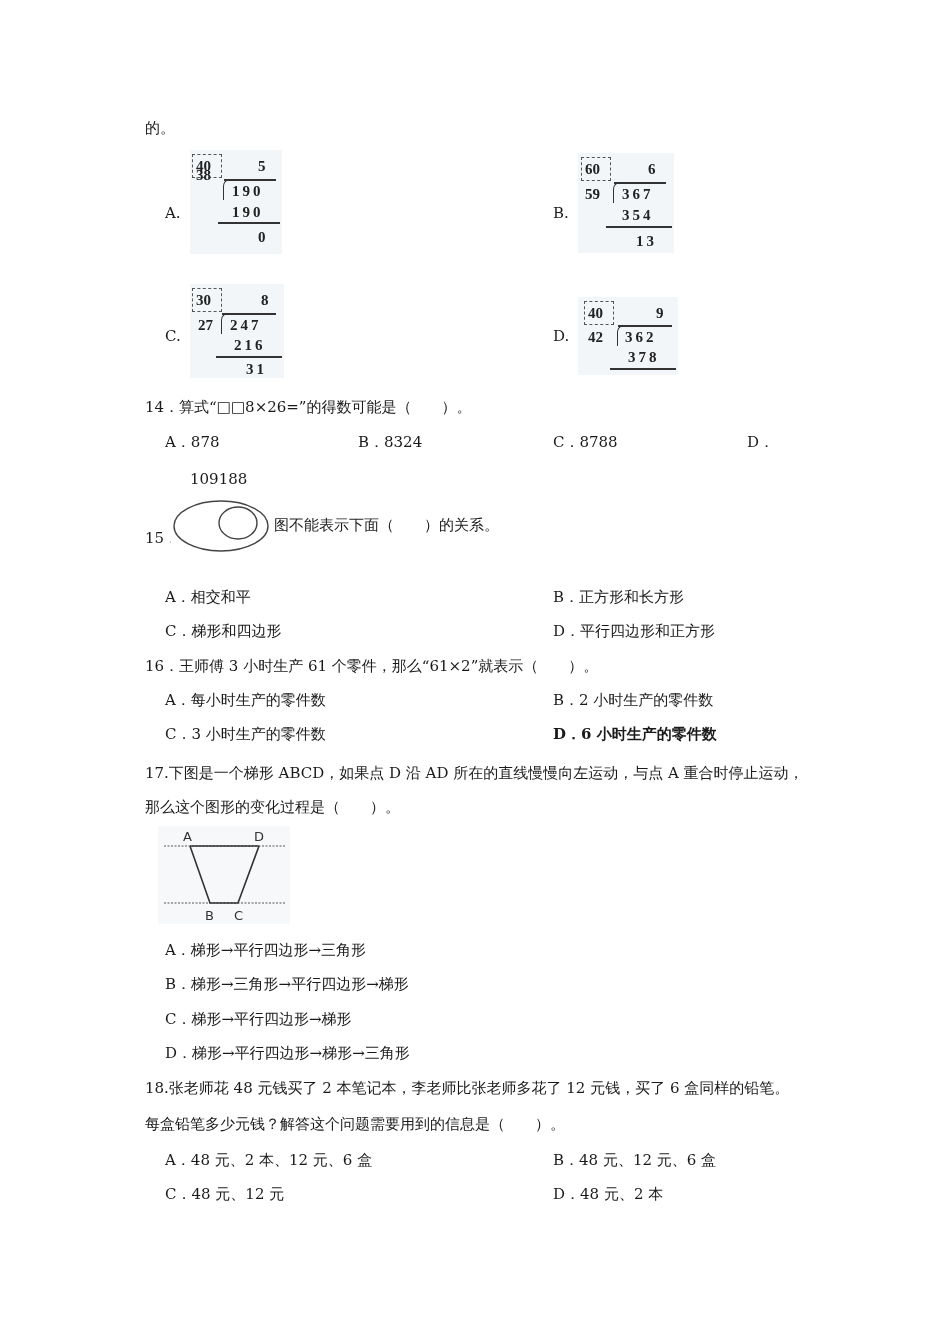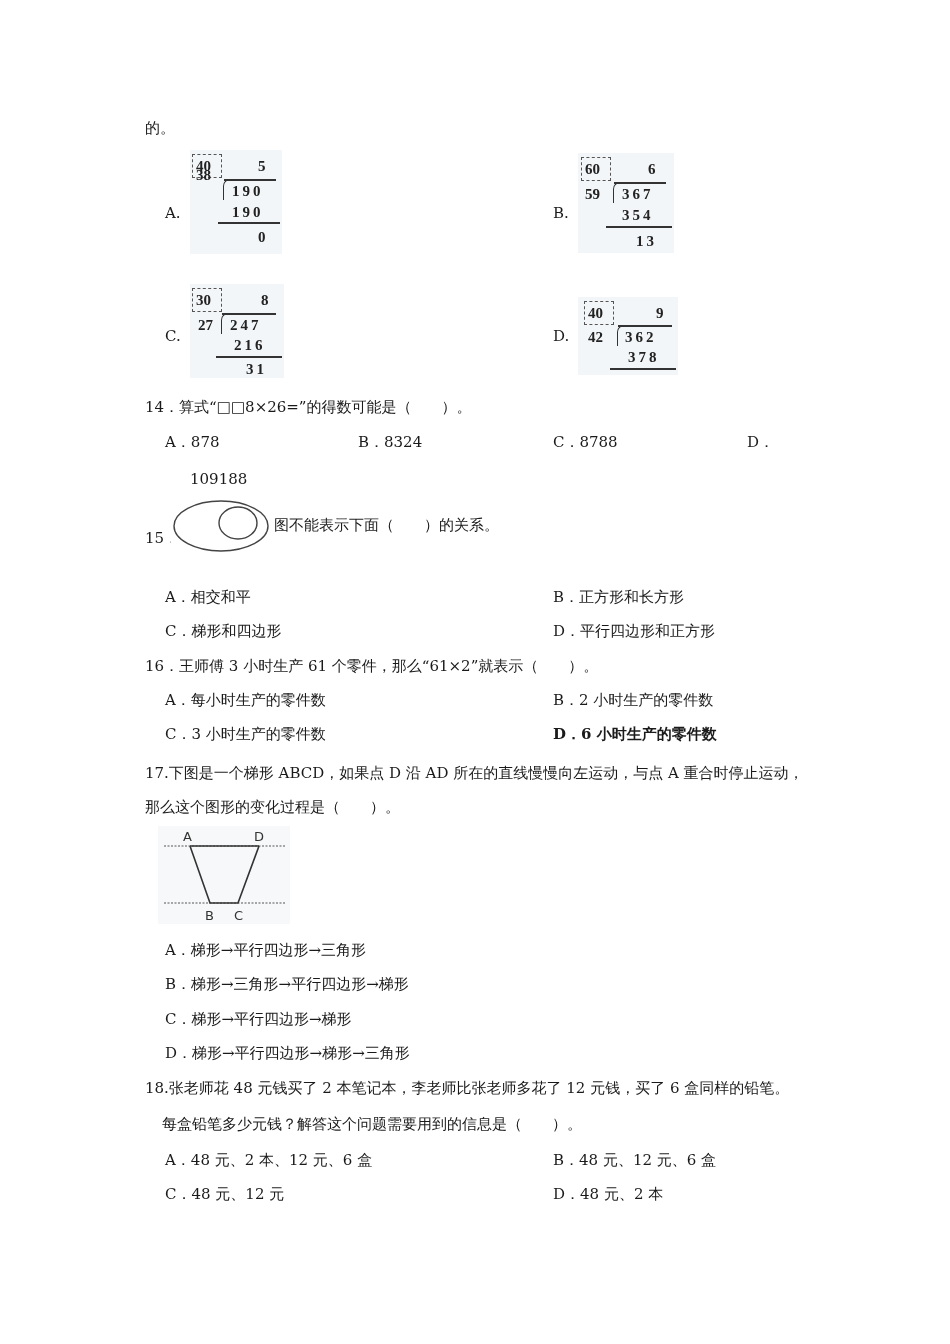--- a/index.html
+++ b/index.html
@@ -113,17 +113,17 @@
     <text x="47" y="94" font-size="13" fill="#333">B</text>
     <text x="76" y="94" font-size="13" fill="#333">C</text>
   </svg>
 </div>
 <div class="abs" style="left:165px;top:943px;">A．梯形→平行四边形→三角形</div>
 <div class="abs" style="left:165px;top:977px;">B．梯形→三角形→平行四边形→梯形</div>
 <div class="abs" style="left:165px;top:1012px;">C．梯形→平行四边形→梯形</div>
 <div class="abs" style="left:165px;top:1046px;">D．梯形→平行四边形→梯形→三角形</div>
 
 <div class="abs" style="left:145px;top:1081px;">18.张老师花 48 元钱买了 2 本笔记本，李老师比张老师多花了 12 元钱，买了 6 盒同样的铅笔。</div>
-<div class="abs" style="left:162px;top:1117px;">每盒铅笔多少元钱？解答这个问题需要用到的信息是（　　）。</div>
+<div class="abs" style="left:145px;top:1117px;">每盒铅笔多少元钱？解答这个问题需要用到的信息是（　　）。</div>
 <div class="abs" style="left:165px;top:1153px;">A．48 元、2 本、12 元、6 盒</div>
 <div class="abs" style="left:553px;top:1153px;">B．48 元、12 元、6 盒</div>
 <div class="abs" style="left:165px;top:1187px;">C．48 元、12 元</div>
 <div class="abs" style="left:553px;top:1187px;">D．48 元、2 本</div>
 
 </body></html>

